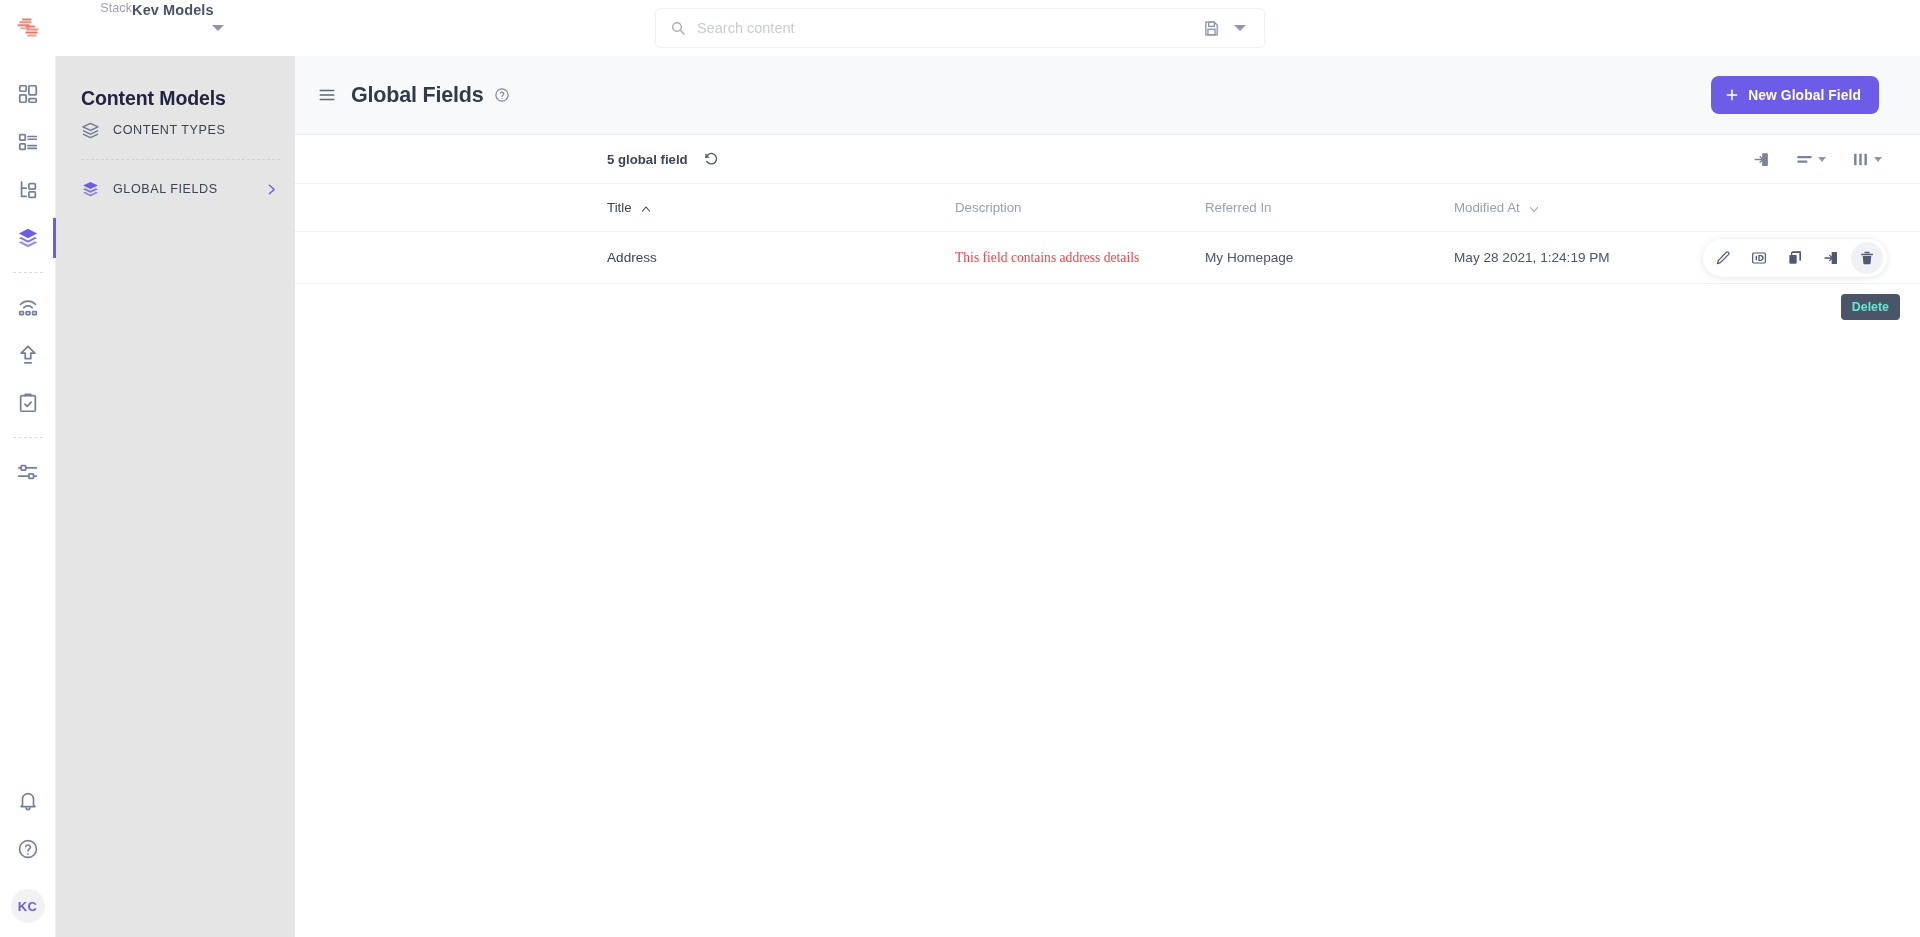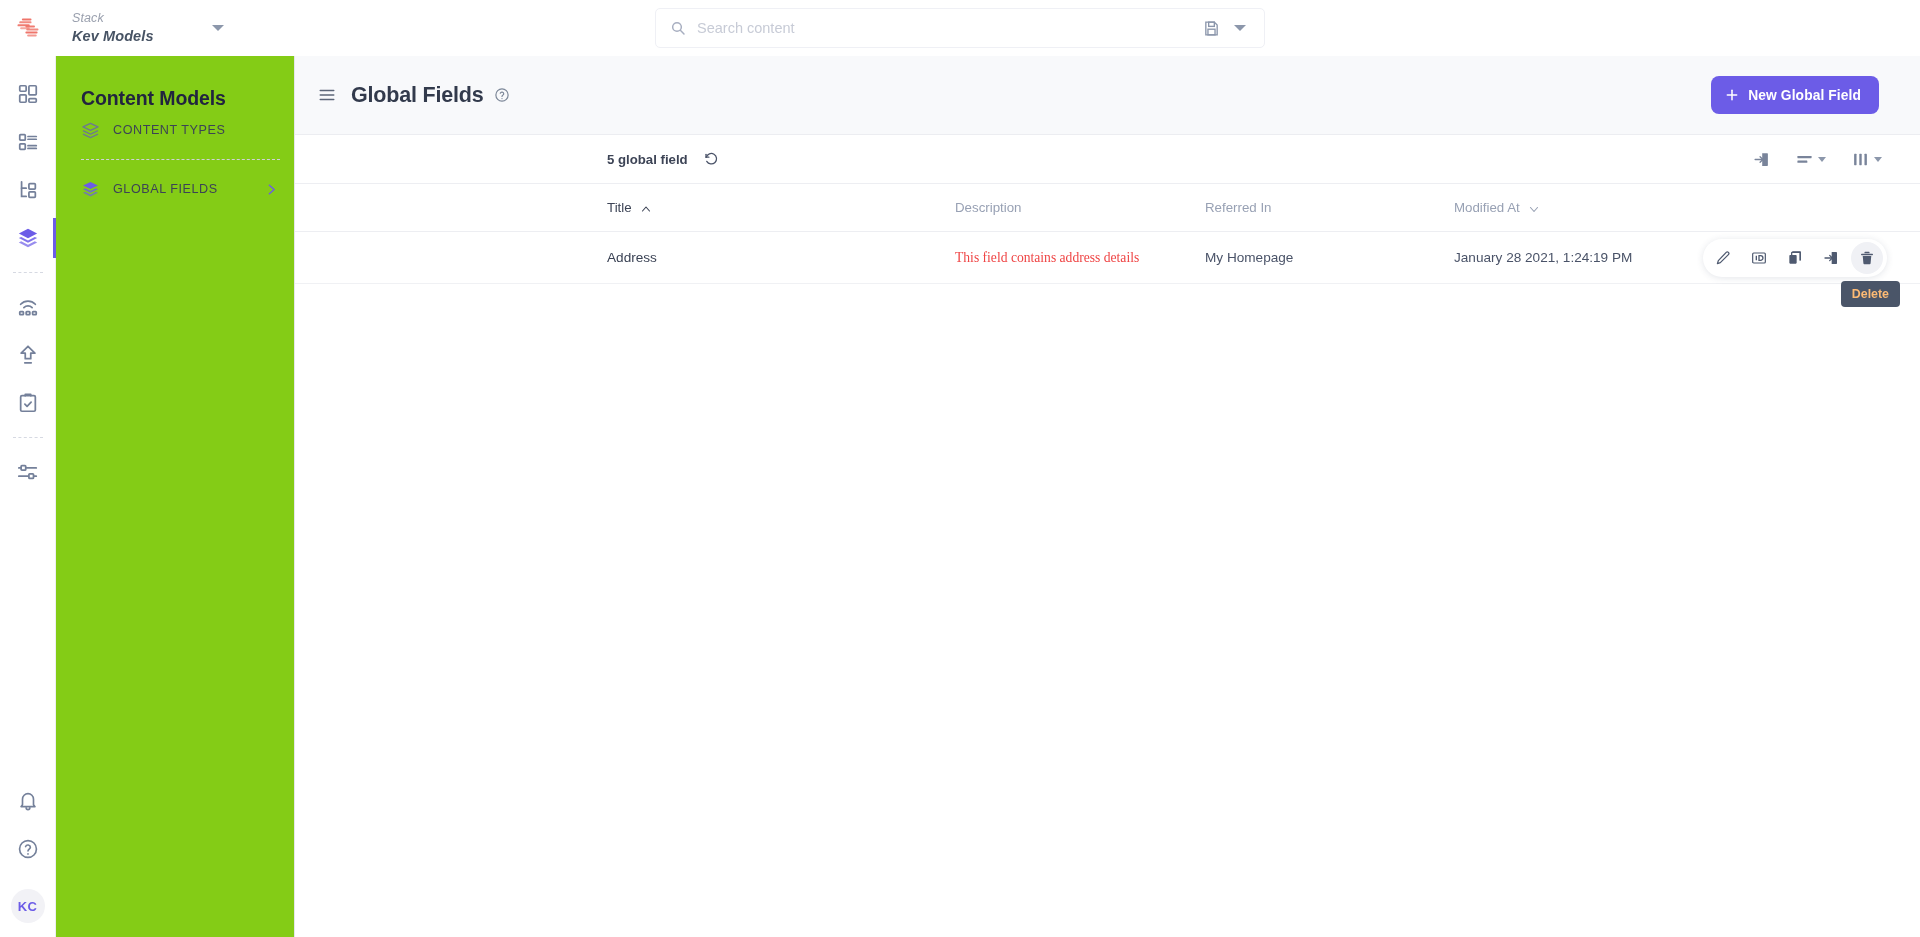--- a/index.html
+++ b/index.html
@@ -23,22 +23,22 @@
   }
   .logo-slot {
     width: 56px; height: 56px;
     display: flex; align-items: center; justify-content: center;
     flex: 0 0 56px;
   }
   .cs-logo { width: 28px; height: 28px; display:block; }
 
   .stack-switch {
     width: 186px; height: 56px;
-    display: flex; flex-direction: column; justify-content: center;
-    padding-left: 16px; position: relative; cursor: pointer; font-style: italic;
+    display: flex; flex-direction: row; justify-content: center;
+    padding-left: 16px; position: relative; cursor: pointer;
   }
   .stack-label {
     font-size: 12.5px; color: #9AA0AE; line-height: 16px; font-weight: 400;
     letter-spacing: .1px;
   }
   .stack-name {
     font-size: 14.5px; color: #475364; line-height: 20px; font-weight: 700;
     letter-spacing: .1px;
   }
   .stack-caret {
@@ -93,21 +93,21 @@
   .rail-bottom { margin-top: auto; width: 100%; display:flex; flex-direction:column; align-items:center; padding-bottom: 14px; }
   .avatar {
     width: 34px; height: 34px; border-radius: 50%; background: #F2F2F6;
     display: flex; align-items: center; justify-content: center;
     color: #6C5CE7; font-size: 13px; font-weight: 700; letter-spacing: .3px;
     cursor: pointer; margin-top: 16px;
   }
 
   
   .side {
-    width: 239px; flex: 0 0 239px; background: #84cc16;
+    width: 239px; flex: 0 0 239px; background: #e5e5e5;
     border-right: 1px solid #E5E6EB;
     padding: 0 0 0 0;
   }
   .side-title {
     font-size: 19.5px; font-weight: 700; color: #21243F;
     padding: 31px 0 0 25px; letter-spacing: -.1px;
   }
   .side-item {
     display: flex; align-items: center; height: 40px;
     margin: 0 16px 0 25px; cursor: pointer; position: relative;
@@ -198,22 +198,22 @@
   }
   .act {
     width: 32px; height: 32px; border-radius: 50%;
     display: flex; align-items: center; justify-content: center;
     color: #4F5A70; cursor: pointer;
   }
   .act svg { width: 16px; height: 16px; display:block; }
   .act.hovered { background: #F0F1F5; }
 
   .tooltip {
-    position: absolute; right: 20px; top: 281px;
-    background: #4A5568; color: #fdba74;
+    position: absolute; right: 20px; top: 294px;
+    background: #4A5568; color: #5eead4;
     font-size: 12.4px; font-weight: 700;
     padding: 6px 11px; border-radius: 4px;
     white-space: nowrap;
     z-index: 50;
   }
 </style>
 </head>
 <body>
 
 <div class="app">
@@ -461,21 +461,21 @@
             <svg class="sort-ico" viewBox="0 0 24 24" fill="none" stroke="currentColor" stroke-width="2.2" stroke-linecap="round" stroke-linejoin="round">
               <polyline points="5,9 12,17 19,9"></polyline>
             </svg>
           </div>
         </div>
 
         <div class="trow">
           <div class="td c-title">Address</div>
           <div class="td c-desc">This field contains address details</div>
           <div class="td c-ref">My Homepage</div>
-          <div class="td c-mod">January 28 2021, 1:24:19 PM</div>
+          <div class="td c-mod">May 28 2021, 1:24:19 PM</div>
 
           <div class="row-actions">
             <div class="act">
               <svg viewBox="0 0 24 24" fill="none" stroke="currentColor" stroke-width="1.9" stroke-linecap="round" stroke-linejoin="round">
                 <path d="M16.8 3.6a2.3 2.3 0 0 1 3.3 3.3L8 19l-4.4 1.4L5 16z"></path>
               </svg>
             </div>
             <div class="act">
               <svg viewBox="0 0 24 24" fill="none" stroke="currentColor" stroke-width="1.8">
                 <rect x="2.5" y="4.5" width="19" height="15" rx="1.6"></rect>

